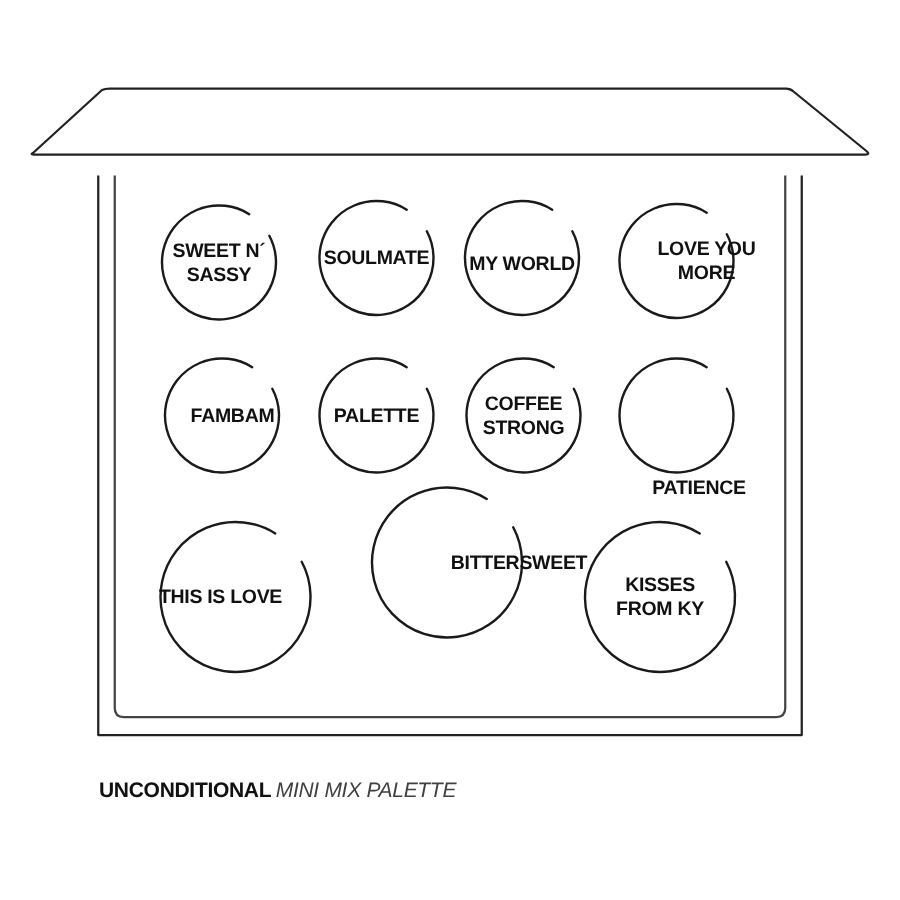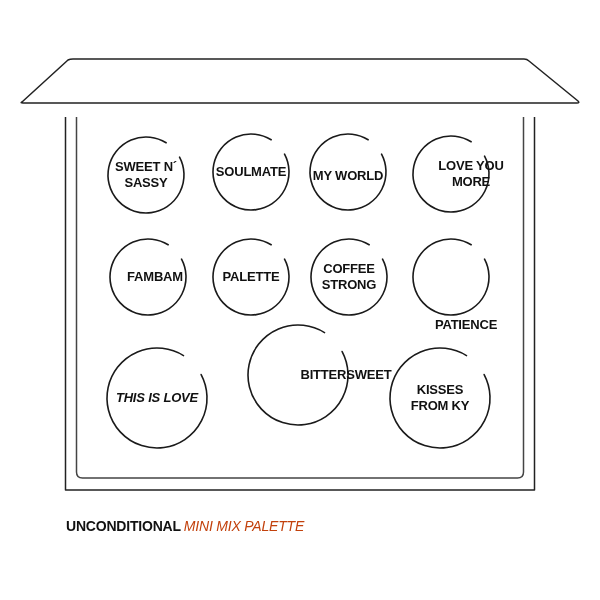--- a/index.html
+++ b/index.html
@@ -55,21 +55,21 @@
       top: 518px;
       font-size: 14px;
       color: #111111;
       white-space: nowrap;
       letter-spacing: -0.2px;
     }
     .caption .name { font-weight: 700; }
     .caption .sub {
       font-style: italic;
       font-weight: 400;
-      color: #c2410c;
+      color: #404040;
       margin-left: 3px;
     }
   </style>
 </head>
 <body>
 
 <div id="stage">
   <svg width="600" height="600" viewBox="0 0 600 600" xmlns="http://www.w3.org/2000/svg">
 
     <path class="outline" d="M 22 102 L 68 60 Q 70 59 73 59 L 524 59 Q 527 59 529 61 L 578 101 Q 580 103 577 103 L 23 103 Q 20 103 22 102 Z"></path>
@@ -113,21 +113,21 @@
       <div class="shade-label" style="left: 251px; top: 277px;">
         <span class="line">PALETTE</span>
       </div>
       <div class="shade-label" style="left: 349px; top: 277px;">
         <span class="line">COFFEE</span>
         <span class="line">STRONG</span>
       </div>
       <div class="shade-label" style="left: 466px; top: 277px; margin-top: 48px;">
         <span class="line">PATIENCE</span>
       </div>
-      <div class="shade-label" style="left: 157px; top: 398px; font-style: italic;">
+      <div class="shade-label" style="left: 147px; top: 398px;">
         <span class="line">THIS IS LOVE</span>
       </div>
       <div class="shade-label" style="left: 298px; top: 375px; margin-left: 48px;">
         <span class="line">BITTERSWEET</span>
       </div>
       <div class="shade-label" style="left: 440px; top: 398px;">
         <span class="line">KISSES</span>
         <span class="line">FROM KY</span>
       </div>
     </div>

